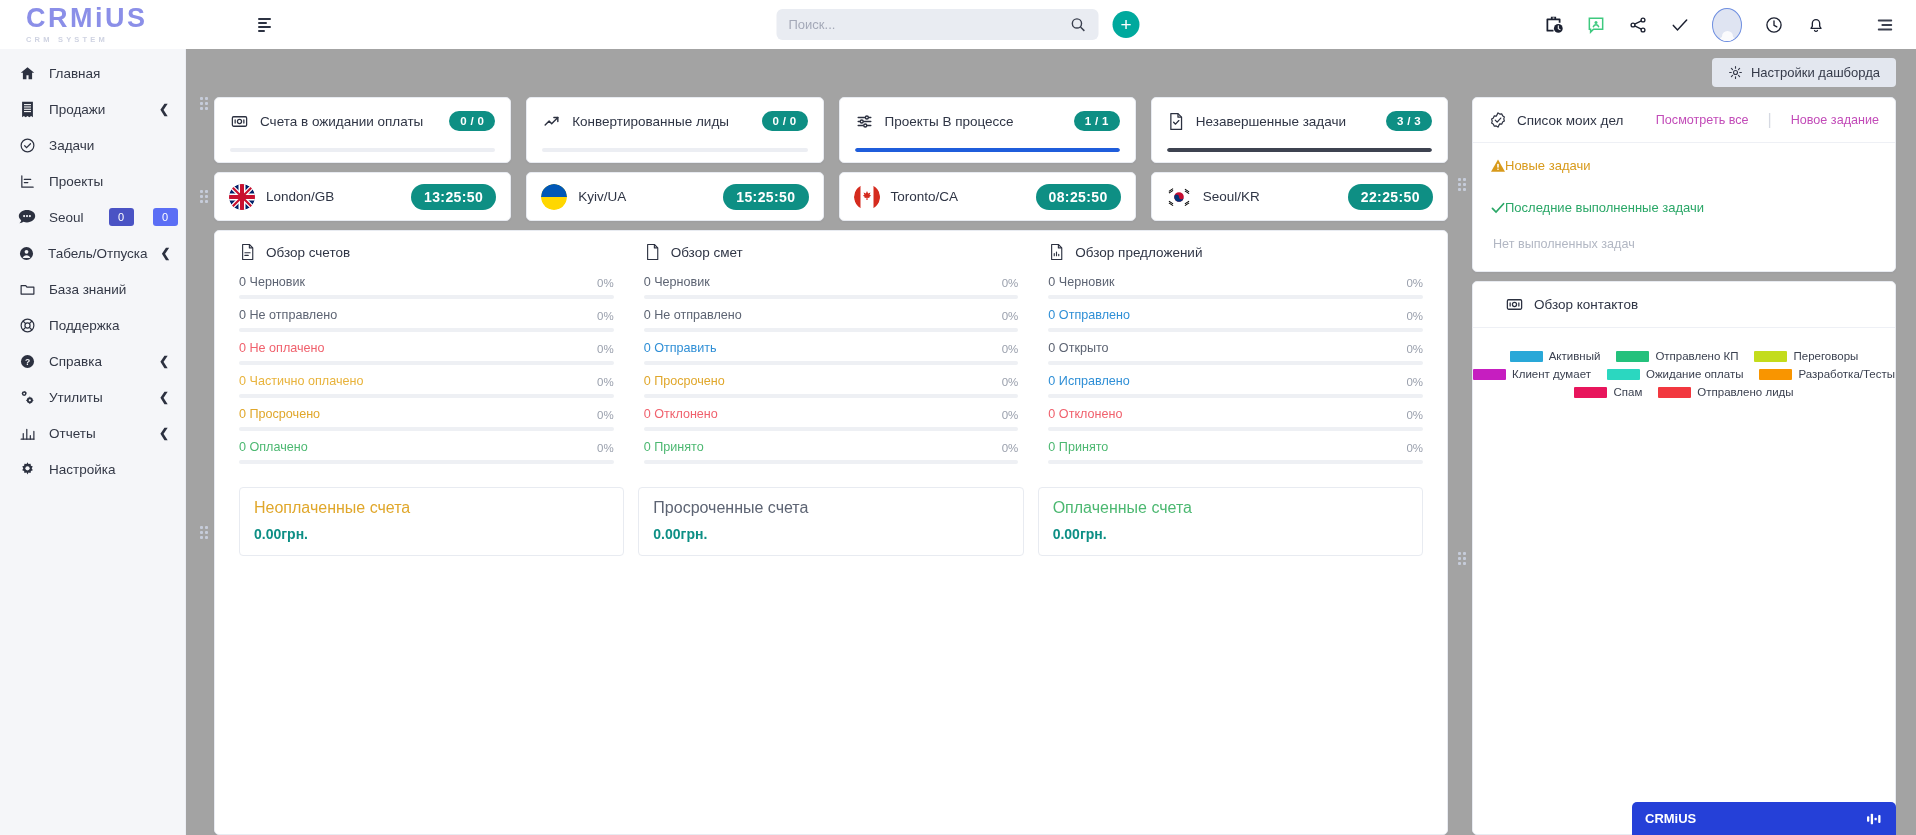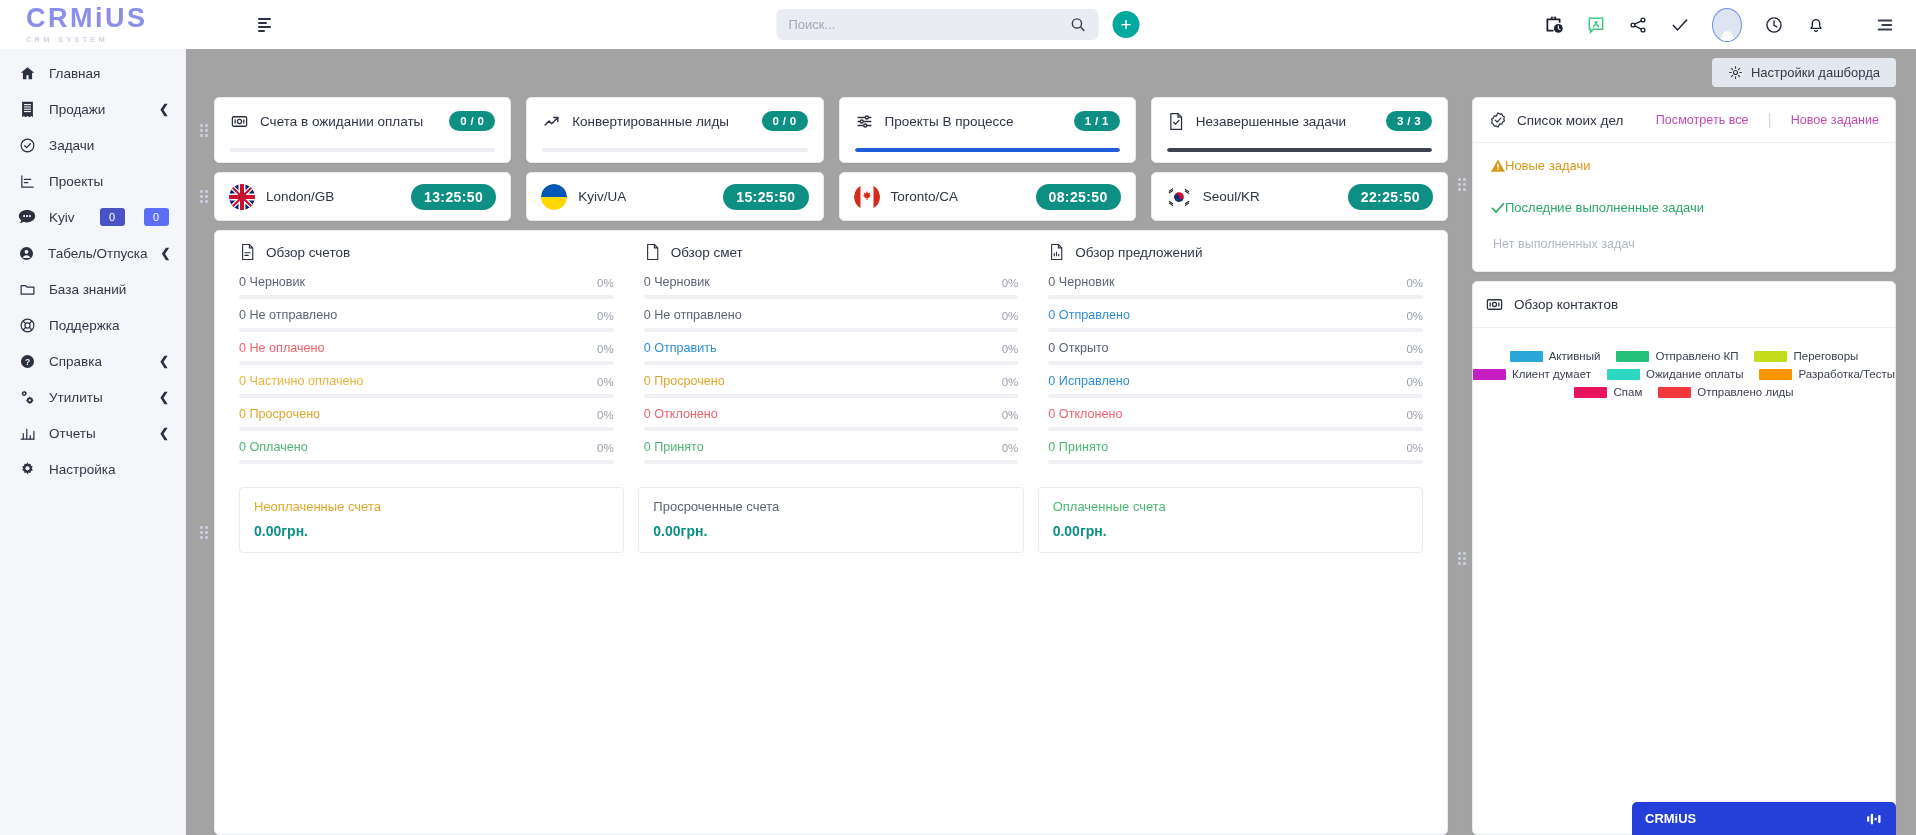--- a/index.html
+++ b/index.html
@@ -109,21 +109,21 @@
     grid-template-rows: 3px 3px 3px; gap: 2px; align-content: center; margin-right: 4px;
   }
   .drag-dots span { width: 3px; height: 3px; background: #c6ccda; border-radius: 1px; }
 
   .card {
     background: #fff; border-radius: 5px; border: 1px solid #e8ebf1;
     box-shadow: 0 1px 2px rgba(30,40,70,.05);
   }
 
   
-  .stat-row { display: flex; align-items: center; }
+  .stat-row { display: flex; align-items: flex-start; }
   .stat-cards { flex: 1; display: flex; gap: 15px; }
   .stat-card { flex: 1; padding: 13px 15px 0 15px; height: 66px; position: relative; }
   .stat-top { display: flex; align-items: center; gap: 11px; }
   .stat-title { flex: 1; font-size: 13.5px; color: #2f3545; white-space: nowrap; }
   .pill {
     background: #0e8f84; color: #fff; font-size: 11.5px; font-weight: bold;
     border-radius: 11px; padding: 4px 11px; letter-spacing: .3px;
   }
   .stat-bar { margin-top: 17px; height: 4px; border-radius: 3px; background: #eceef3; overflow: hidden;}
   .stat-bar > i { display: block; height: 100%; border-radius: 3px; }
@@ -149,21 +149,21 @@
   .ov-item { margin-bottom: 9px; }
   .ov-item-row { display: flex; align-items: flex-end; justify-content: space-between; }
   .ov-label { font-size: 12.6px; }
   .ov-pct { font-size: 11.5px; color: #9aa0ad; }
   .ov-track { height: 4px; background: #eef0f4; border-radius: 3px; margin-top: 6px; }
 
   .sum-row { display: flex; gap: 14px; padding: 14px 24px 16px 24px; }
   .sum-card {
     flex: 1; border: 1px solid #e8ebf1; border-radius: 4px; padding: 11px 14px 13px 14px; background:#fff;
   }
-  .sum-title { font-size: 13px; margin-bottom: 9px; }
+  .sum-title { font-size: 16px; margin-bottom: 9px; }
   .sum-amount { font-size: 14px; color: #0d8f85; font-weight: bold; }
 
   
   .todo-wrap { display: flex; align-items: stretch; }
   .todo-card { flex: 1; min-width:0; }
   .todo-head {
     display: flex; align-items: center; gap: 10px; padding: 13px 16px 13px 16px;
     border-bottom: 1px solid #eef0f5;
   }
   .todo-title { font-size: 13.5px; color: #2f3545; flex: 1; }
@@ -171,21 +171,21 @@
   .todo-sep { color: #d6d9e2; margin: 0 9px; }
   .todo-body { padding: 15px 18px 20px 18px; }
   .todo-sec { display: flex; align-items: center; font-size: 13px; margin-bottom: 9px; }
   .todo-sec.new { color: #d89a1b; }
   .todo-sec.done { color: #2aa767; margin-top: 27px; }
   .todo-empty { font-size: 12.6px; color: #b2b7c3; padding: 13px 0 0 2px; }
 
   .contacts-wrap { display: flex; align-items: stretch; flex:1; min-height:0;}
   .contacts-card { flex: 1; min-width:0; display:flex; flex-direction:column; }
   .contacts-head {
-    display: flex; align-items: center; gap: 10px; padding: 13px 12px;
+    display: flex; align-items: center; gap: 10px; padding: 13px 32px;
     border-bottom: 1px solid #eef0f5;
   }
   .contacts-title { font-size: 13.5px; color: #2f3545; }
   .legend { padding: 22px 16px 10px 16px; display:flex; flex-direction:column; gap:6px; align-items:center;}
   .legend-line { display: flex; gap: 16px; justify-content: center; flex-wrap: nowrap; }
   .legend-item { display: flex; align-items: center; gap: 6px; font-size: 11.5px; color: #3b4150; white-space:nowrap;}
   .swatch { width: 33px; height: 11px; border-radius: 1px; flex:0 0 33px; }
 
   
   .chatbar {
@@ -332,21 +332,21 @@
 
     <div class="nav-item">
       <span class="nav-ico">
         <svg width="18" height="16" viewBox="0 0 22 19" fill="#2c3140">
             <path d="M11 1C5.5 1 1 4.3 1 8.4c0 2 1.1 3.8 2.9 5.1-.2 1.4-1 2.7-2.1 3.6 1.8-.2 3.5-.8 4.9-1.8 1.3.5 2.8.8 4.3.8 5.5 0 10-3.3 10-7.7S16.5 1 11 1z"></path>
             <circle cx="7.5" cy="8.4" r="1.3" fill="#f5f6f9"></circle>
             <circle cx="11" cy="8.4" r="1.3" fill="#f5f6f9"></circle>
             <circle cx="14.5" cy="8.4" r="1.3" fill="#f5f6f9"></circle>
           </svg>
       </span>
-      <span class="nav-label" style="flex:0 0 auto;margin-right:10px">Kyiv</span>
+      <span class="nav-label" style="flex:0 0 auto;margin-right:10px">Seoul</span>
       <span class="badge-chat dark">0</span>
       <span class="badge-chat light" style="margin-left:6px">0</span>
     </div>
 
     <div class="nav-item">
       <span class="nav-ico">
         <svg width="17" height="17" viewBox="0 0 24 24" fill="#2c3140">
             <circle cx="12" cy="12" r="9.2"></circle>
             <circle cx="12" cy="9.6" r="2.7" fill="#f5f6f9"></circle>
             <path d="M6.6 18.4c.9-2.7 2.9-4 5.4-4s4.5 1.3 5.4 4z" fill="#f5f6f9"></path>

